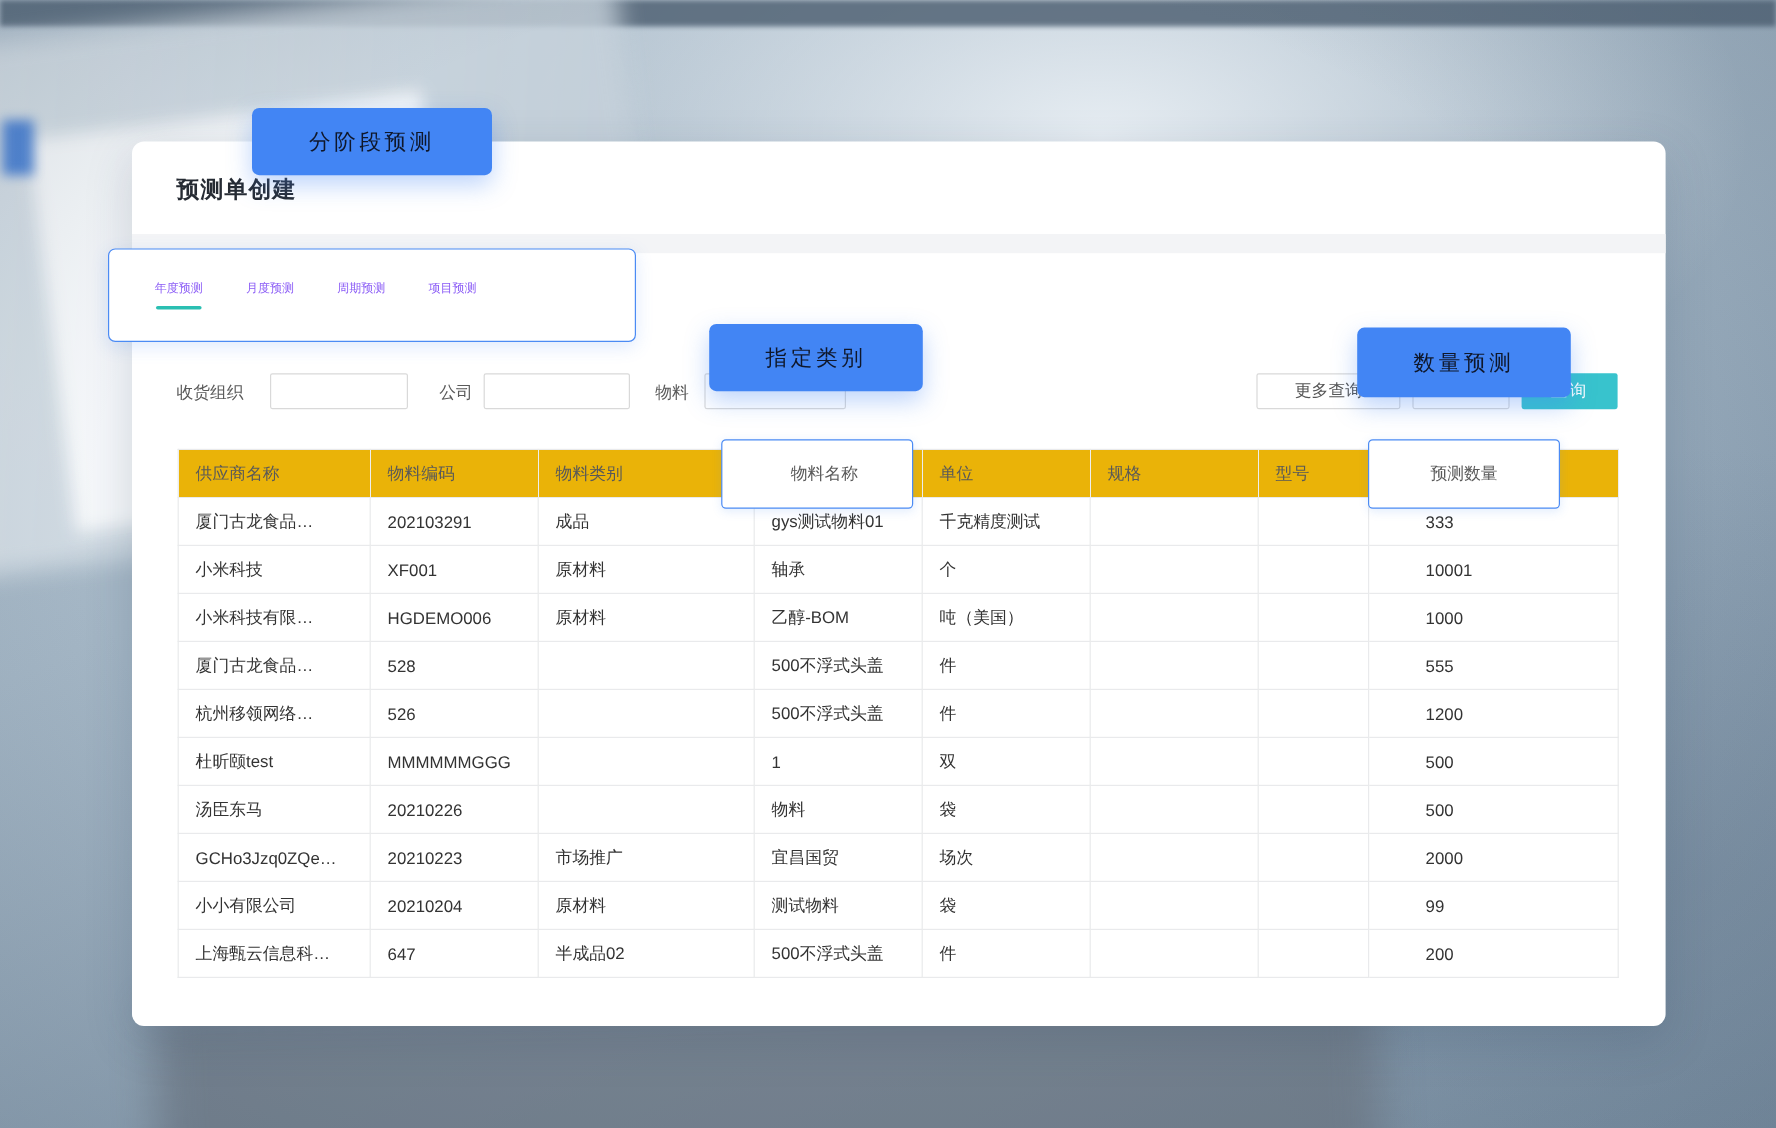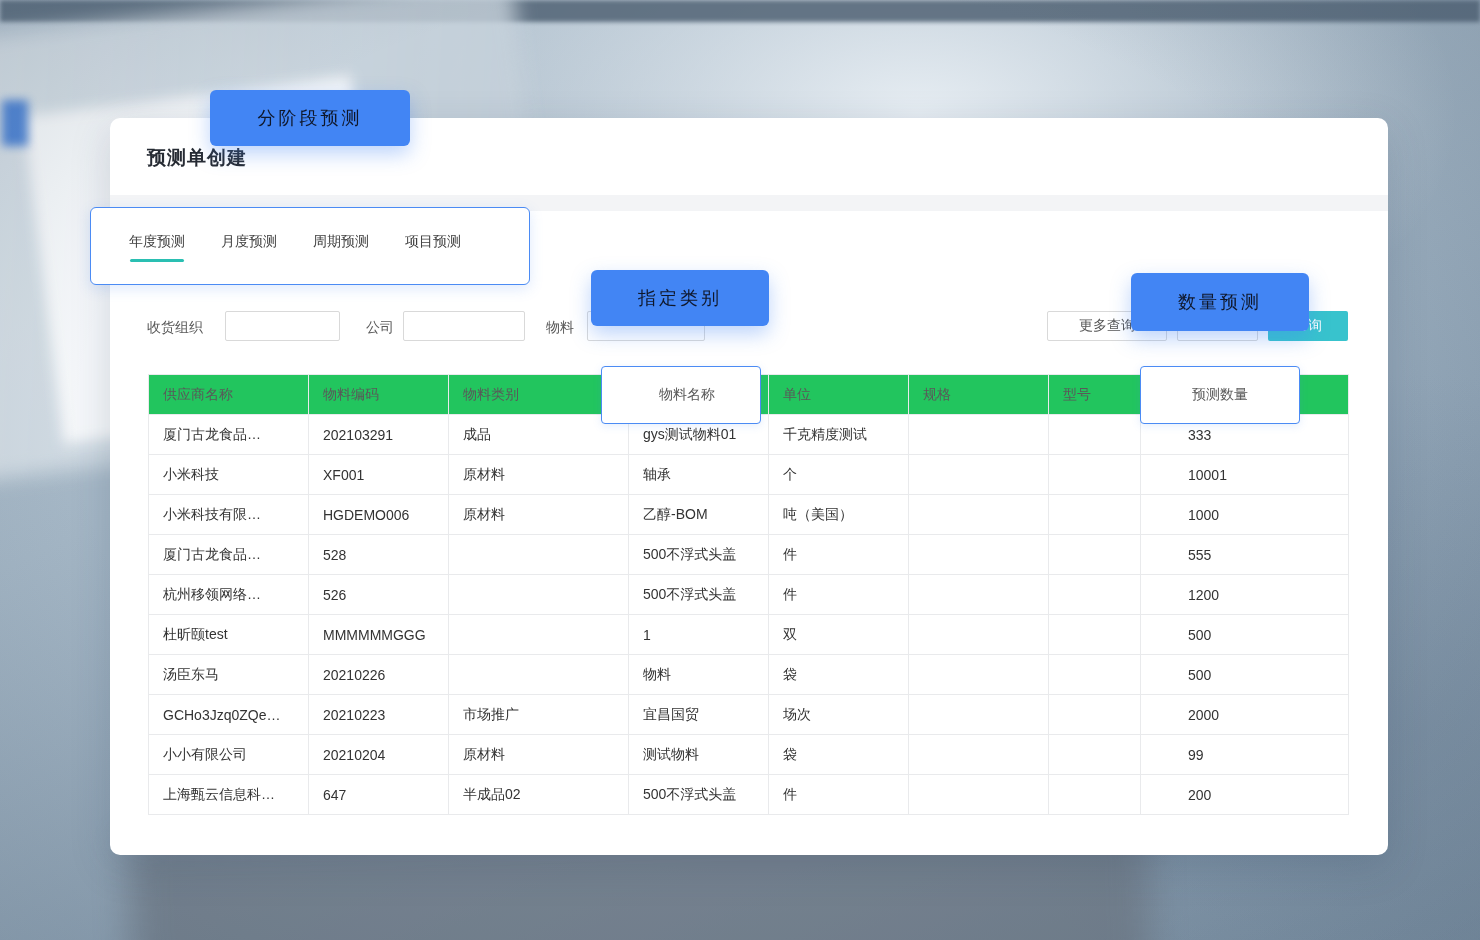--- a/index.html
+++ b/index.html
@@ -36,21 +36,21 @@
   .gray-band { position: absolute; left: 110px; top: 195px; width: 1278px; height: 16px; background: #f3f4f6; }
   .page-title { position: absolute; left: 147px; top: 145px; font-size: 19px; font-weight: 700; color: #262b33; letter-spacing: 1px; }
 
   
   .tabs-panel {
     position: absolute; left: 90px; top: 207px; width: 440px; height: 78px;
     background: #fff; border: 1px solid #4b8bf4; border-radius: 6px;
     box-shadow: 0 4px 14px rgba(75,139,244,.18); z-index: 6;
   }
   .tabs { display: flex; gap: 36px; padding: 25px 0 0 38px; }
-  .tab { font-size: 14px; color: #404040; cursor: pointer; }
+  .tab { font-size: 10px; color: #8b5cf6; cursor: pointer; }
   .tab span { position: relative; display: inline-block; padding-bottom: 11px; }
   .tab.active span::after {
     content: ""; position: absolute; left: 1px; right: 1px; bottom: 0; height: 3px;
     border-radius: 2px; background: var(--teal-underline, #2abfb2);
   }
 
   
   .flabel { position: absolute; top: 319px; font-size: 14px; color: #5a5a5a; z-index: 5; }
   .finput {
     position: absolute; top: 311px; height: 30px; border: 1px solid #d9d9d9; border-radius: 2px;
@@ -71,21 +71,21 @@
 
   
   .table-wrap { position: absolute; left: 148px; top: 374px; width: 1200px; z-index: 4; }
   table { width: 1200px; border-collapse: collapse; table-layout: fixed; background: #fff; }
   col.c0 { width: 160px; } col.c1 { width: 140px; } col.c2 { width: 180px; } col.c3 { width: 140px; }
   col.c4 { width: 140px; } col.c5 { width: 140px; } col.c6 { width: 92px; }  col.c7 { width: 208px; }
   th, td {
     border: 1px solid #e9eaec; font-weight: 400; font-size: 14px; text-align: left;
     height: 40px; padding: 0 8px 0 14px; white-space: nowrap; overflow: visible;
   }
-  thead th { background: #22c55e; color: #595959; position: relative; }
+  thead th { background: #eab308; color: #595959; position: relative; }
   td { color: #333; }
   td:nth-child(8) { padding-left: 47px; }
   .hl-box {
     position: absolute; top: -9px; height: 58px; width: 160px;
     background: #fff; border: 1px solid #4b8bf4; border-radius: 4px;
     display: flex; align-items: center; justify-content: center;
     color: #595959; z-index: 4; box-shadow: 0 2px 8px rgba(75,139,244,.15);
     font-size: 14px;
   }
   .hl-col3 { left: -28px; padding-left: 12px; }

